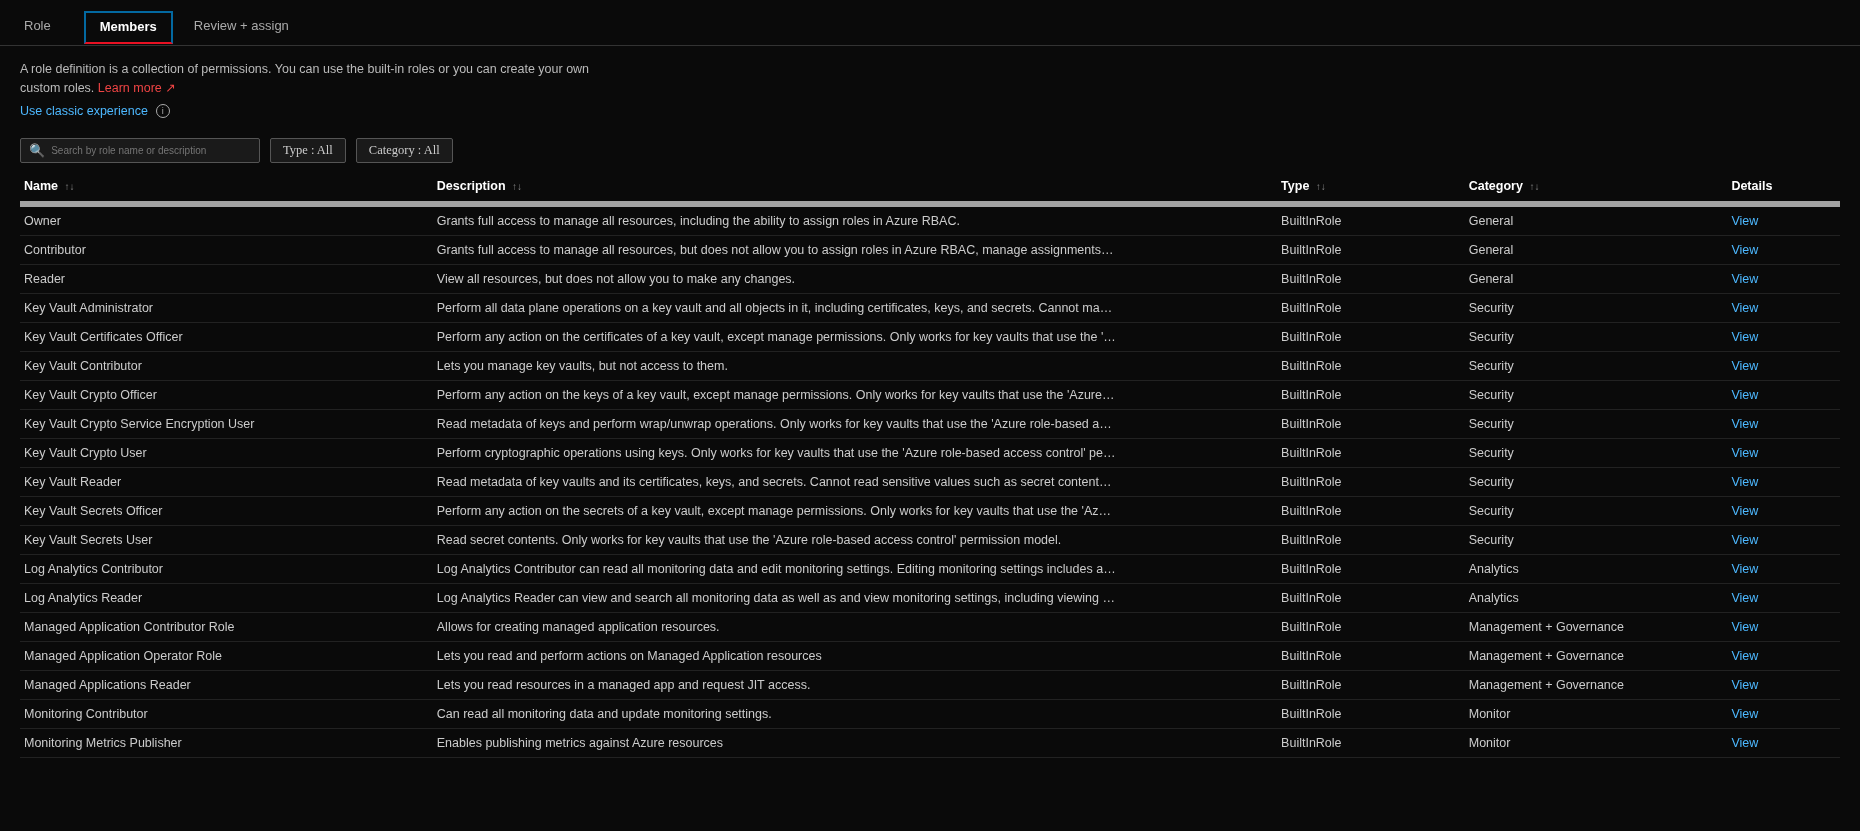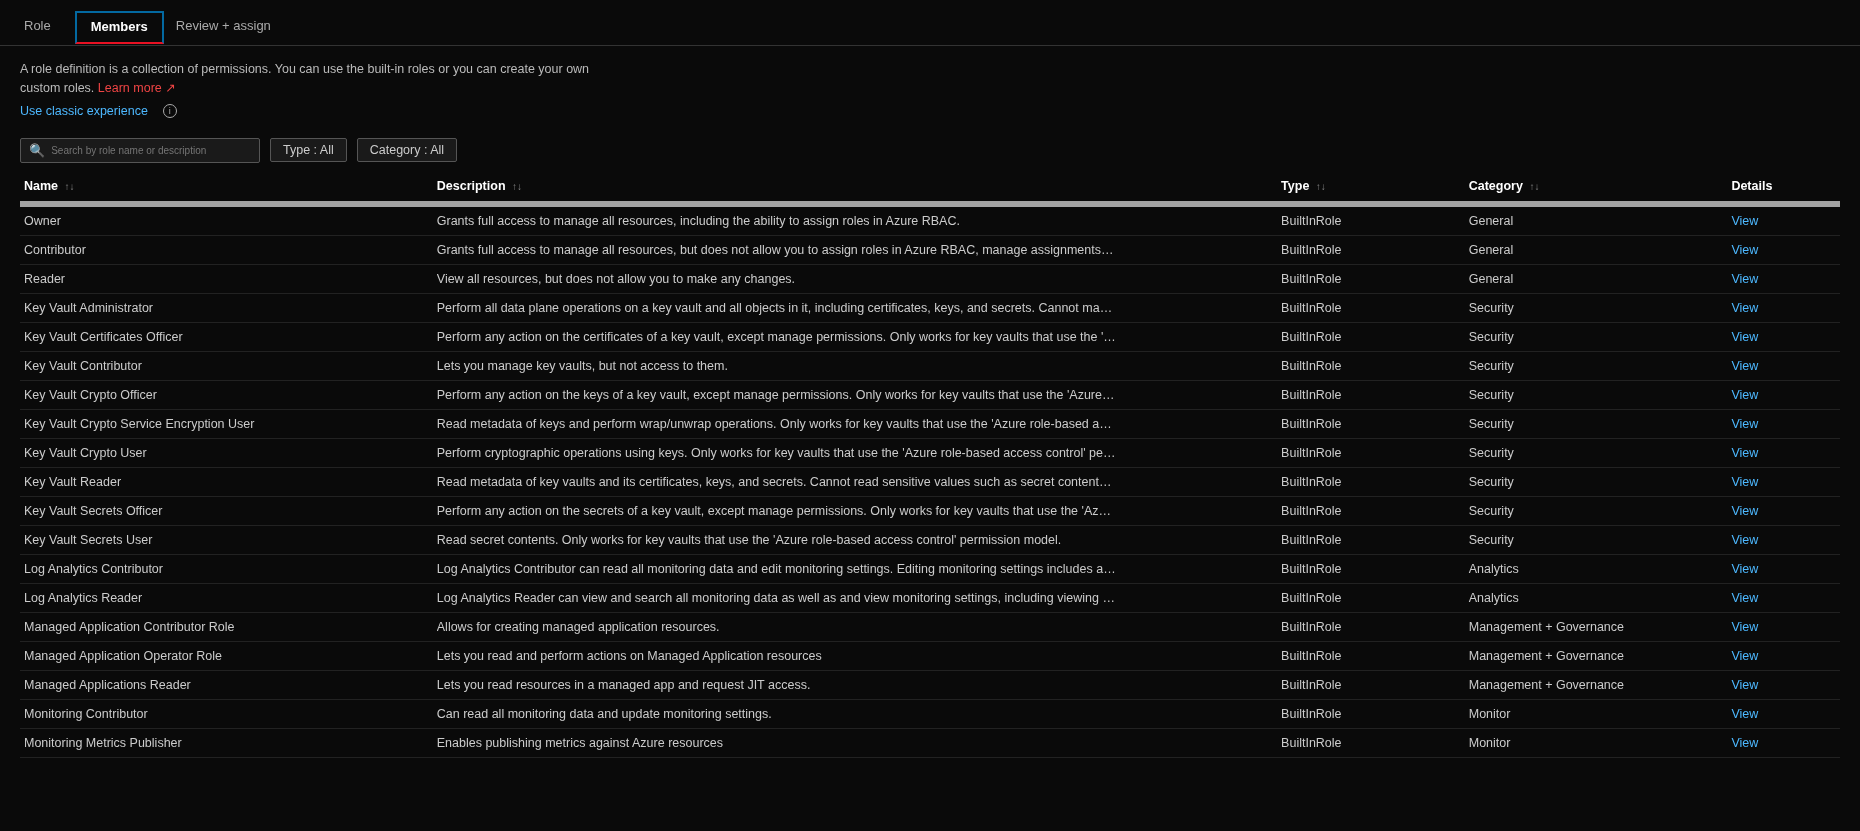--- a/index.html
+++ b/index.html
@@ -10,21 +10,21 @@
       font-size: 13px;
       min-height: 831px;
     }
 
     
     .tabs {
       display: flex;
       align-items: center;
       padding: 10px 35px 0 20px;
       border-bottom: 1px solid #333;
-      gap: 0;
+      gap: 9px;
     }
     .tab {
       padding: 8px 16px 10px 4px;
       color: #aaa;
       cursor: pointer;
       border-bottom: 2px solid transparent;
       margin-right: 8px;
       font-size: 13px;
     }
     .tab.active {
@@ -49,21 +49,21 @@
     .page-description a {
       color: #ef4444;
       text-decoration: none;
     }
     .classic-link {
       padding: 2px 20px 12px 20px;
       color: #4db8ff;
       font-size: 12.5px;
       display: flex;
       align-items: flex-start;
-      gap: 11px;
+      gap: 4px;
       cursor: pointer;
     }
     .info-icon {
       display: inline-flex;
       align-items: center;
       justify-content: center;
       width: 14px;
       height: 14px;
       border: 1px solid #aaa;
       border-radius: 50%;
@@ -103,20 +103,21 @@
       flex-shrink: 0;
     }
     .filter-btn {
       background: #1a1a1a;
       border: 1px solid #555;
       color: #ccc;
       padding: 4px 12px;
       border-radius: 2px;
       cursor: pointer;
       font-size: 12.5px;
+      font-family: Liberation Serif, serif;
     }
 
     
     .table-container {
       padding: 0 20px;
       overflow-x: auto;
     }
     table {
       width: 100%;
       border-collapse: collapse;

